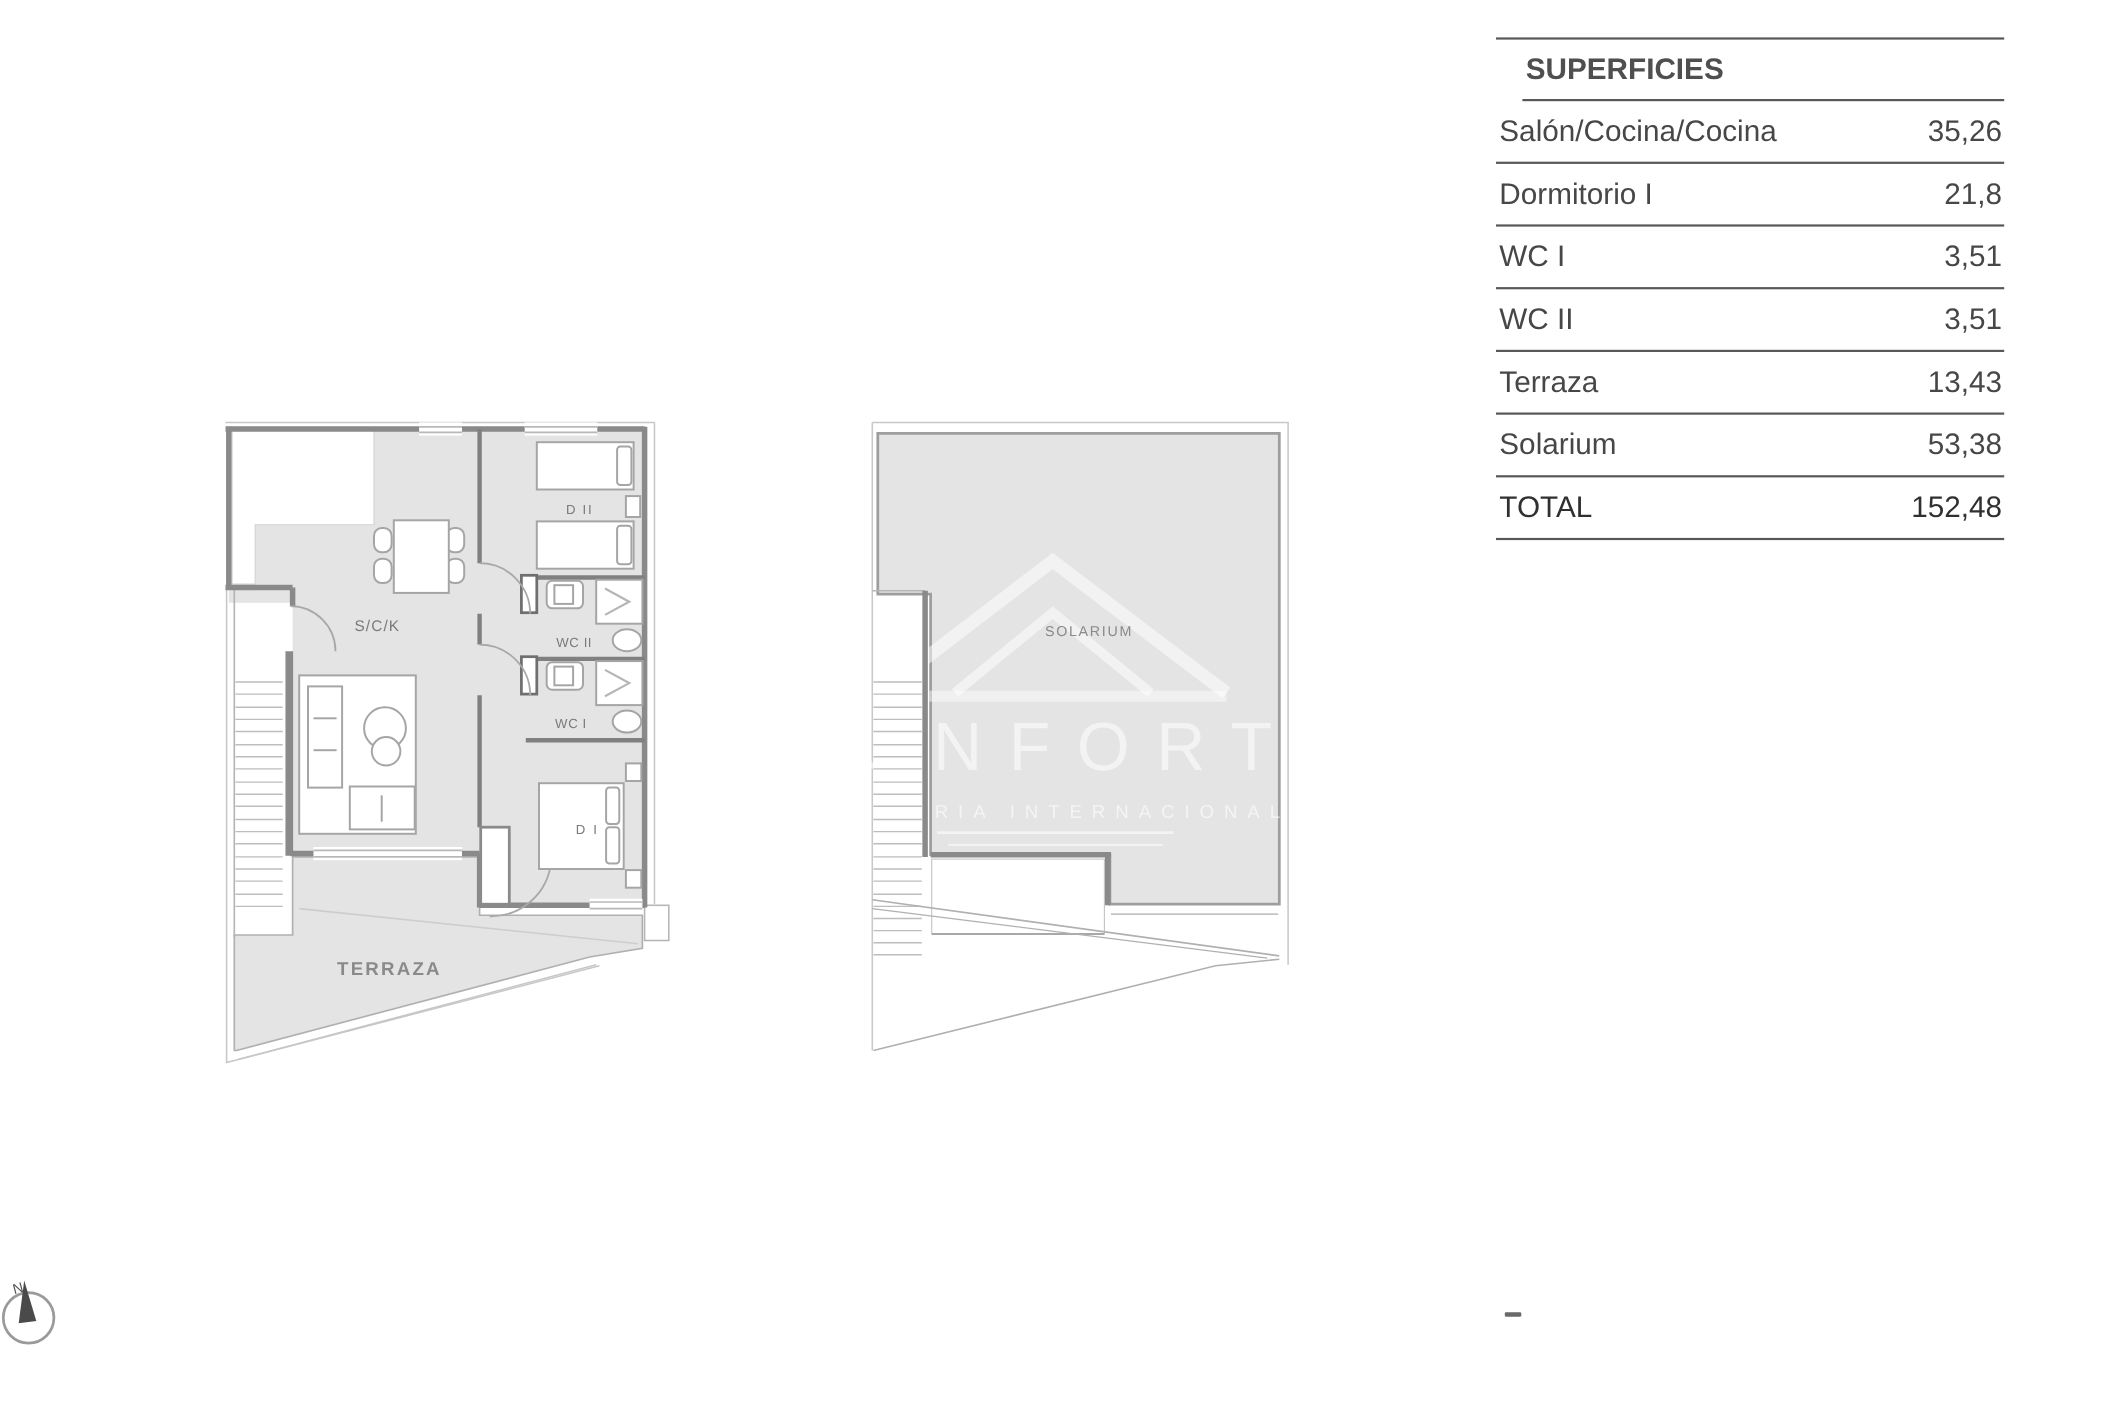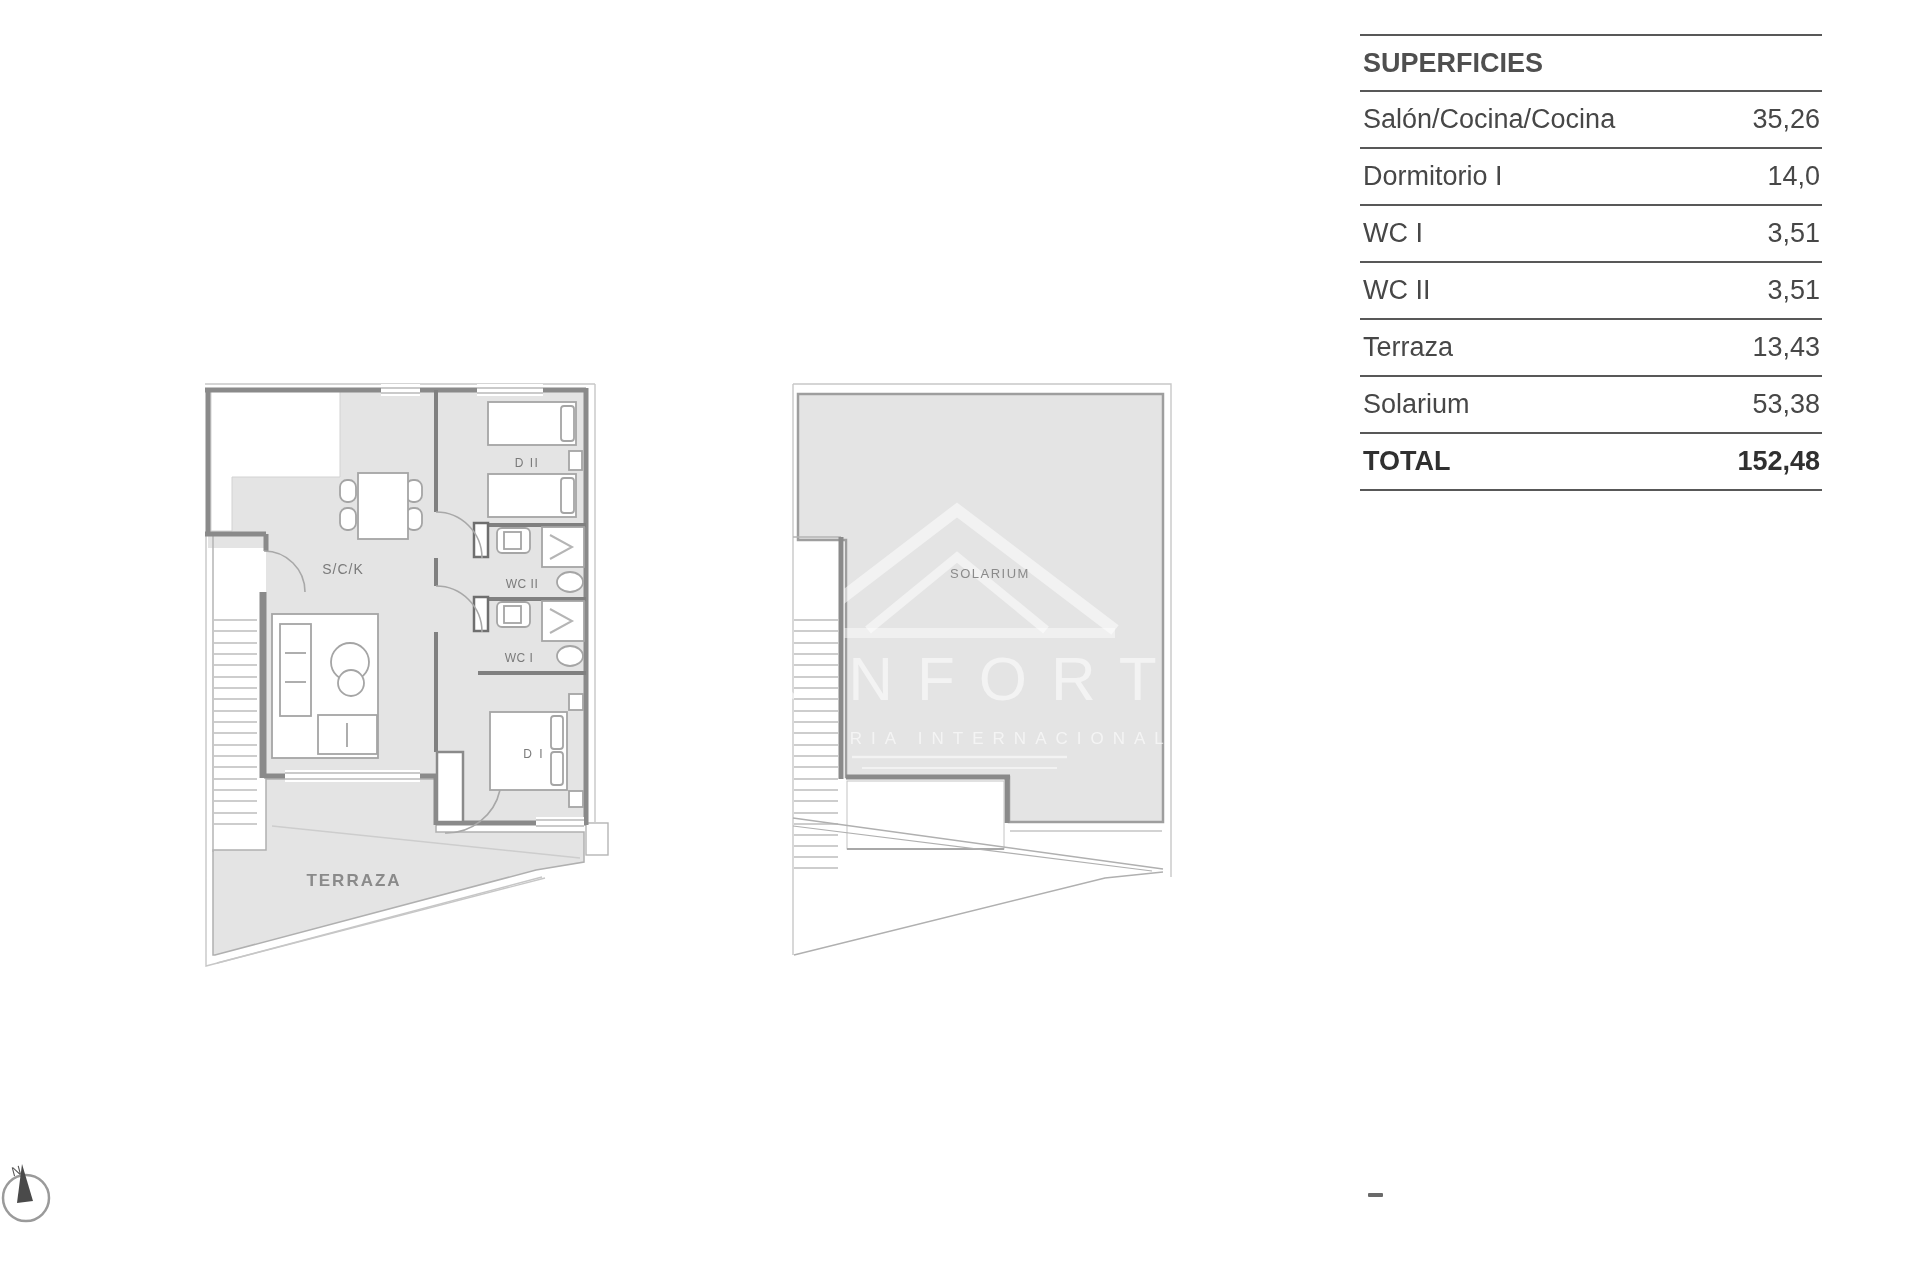--- a/index.html
+++ b/index.html
@@ -4,22 +4,22 @@
 <style>
   html,body{margin:0;padding:0;background:#fff;}
   .canvas{position:relative;width:1920px;height:1280px;background:#ffffff;overflow:hidden;
           font-family:"Liberation Sans", sans-serif;}
   svg text{font-family:"Liberation Sans", sans-serif;}
   
   .areas{position:absolute;left:1360px;top:34px;width:462px;border-top:2px solid #585858;
          color:#474747;font-size:27px;}
   .arow{display:flex;justify-content:space-between;align-items:center;height:55px;
         border-bottom:2px solid #585858;padding:0 2px 0 3px;}
-  .arow.header{height:54px;font-weight:600;color:#4f4f4f;}
-  .arow.total{font-weight:700;color:#303030;}
+  .arow.header{height:54px;font-weight:600;color:#4f4f4f;margin-left:24px;}
+  .arow.total{font-weight:400;color:#303030;}
   .aval{text-align:center;}
 </style>
 </head>
 <body>
 
 <div class="canvas">
 
 <svg width="1920" height="1280" viewBox="0 0 1920 1280">
 
   <g>
@@ -239,21 +239,21 @@
 <div class="areas">
   <div class="arow header">
     <span>SUPERFICIES</span>
   </div>
   <div class="arow">
     <span>Salón/Cocina/Cocina</span>
     <span class="aval">35,26</span>
   </div>
   <div class="arow">
     <span>Dormitorio I</span>
-    <span class="aval">14,0</span>
+    <span class="aval">21,8</span>
   </div>
   <div class="arow">
     <span>WC I</span>
     <span class="aval">3,51</span>
   </div>
   <div class="arow">
     <span>WC II</span>
     <span class="aval">3,51</span>
   </div>
   <div class="arow">

